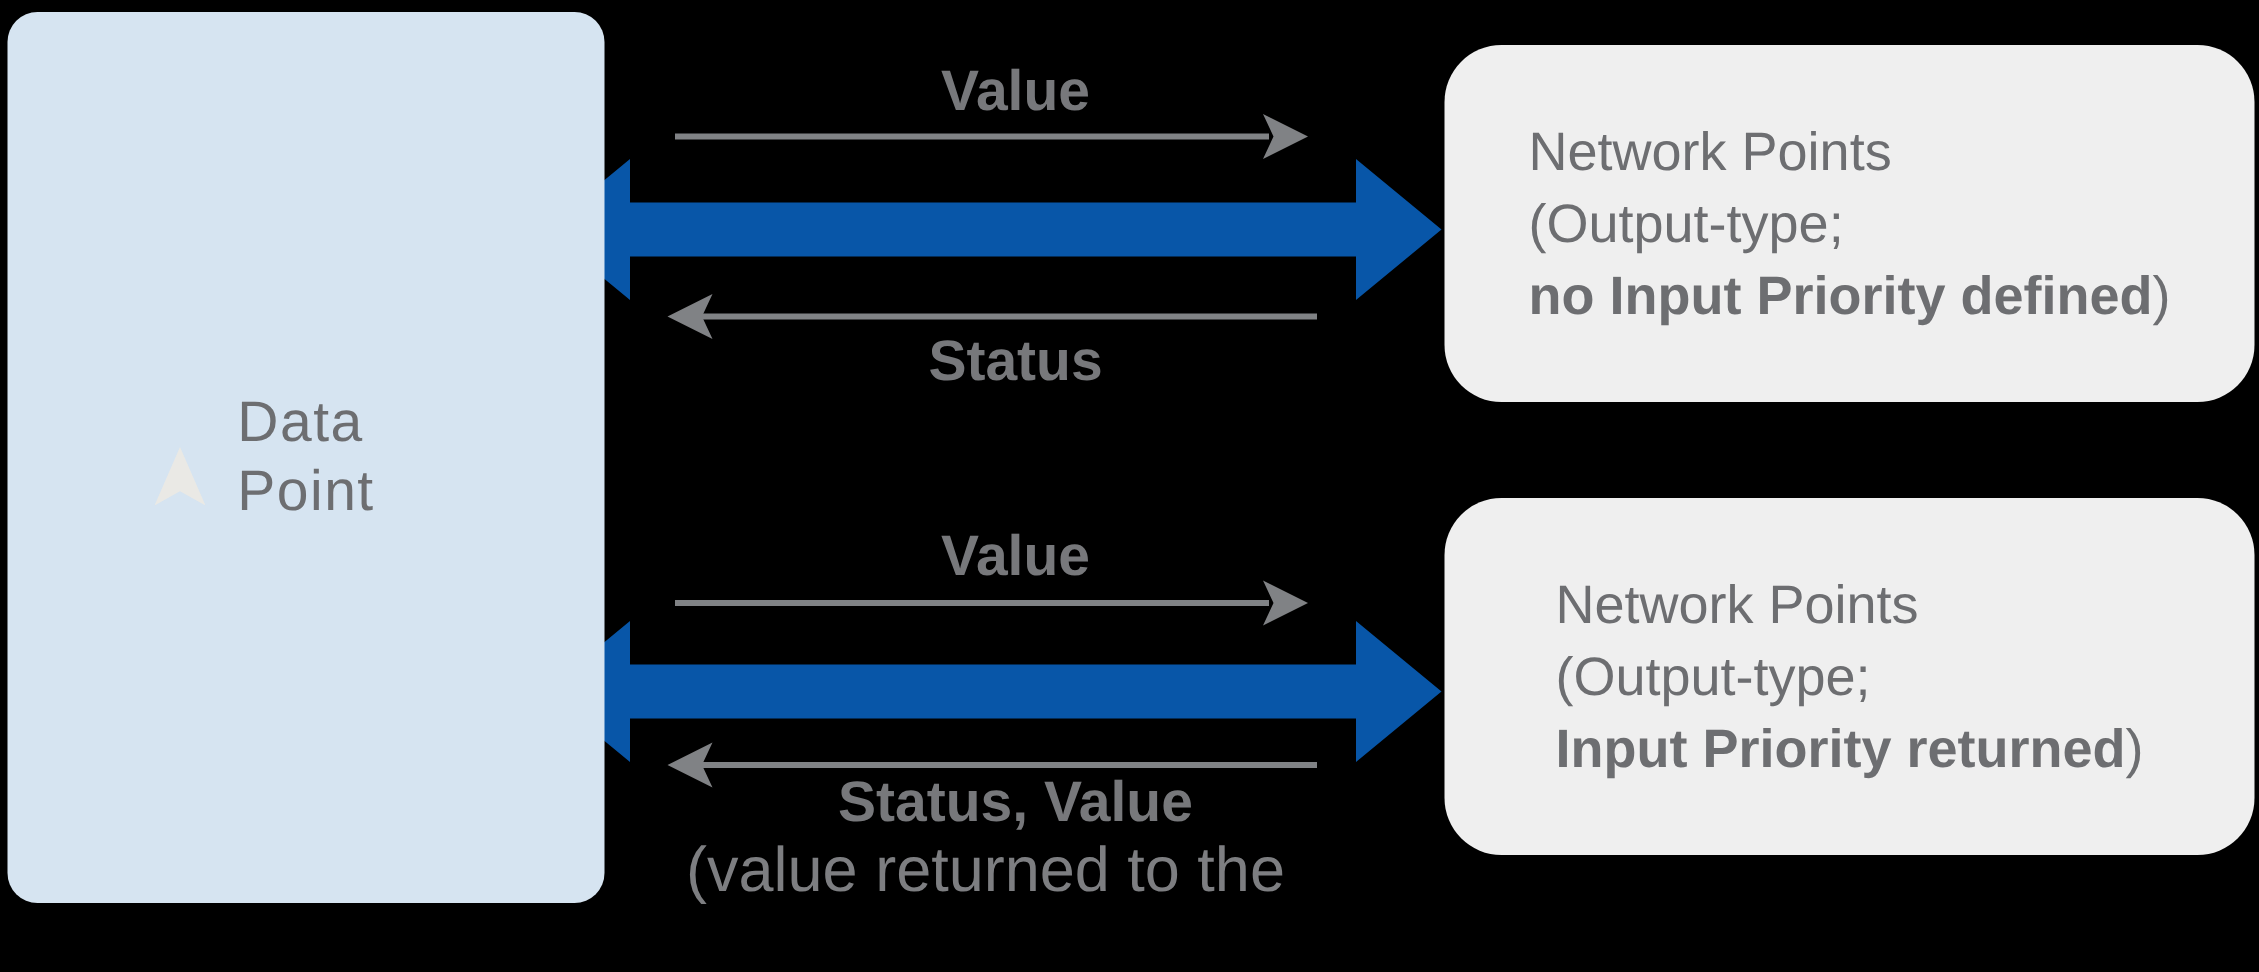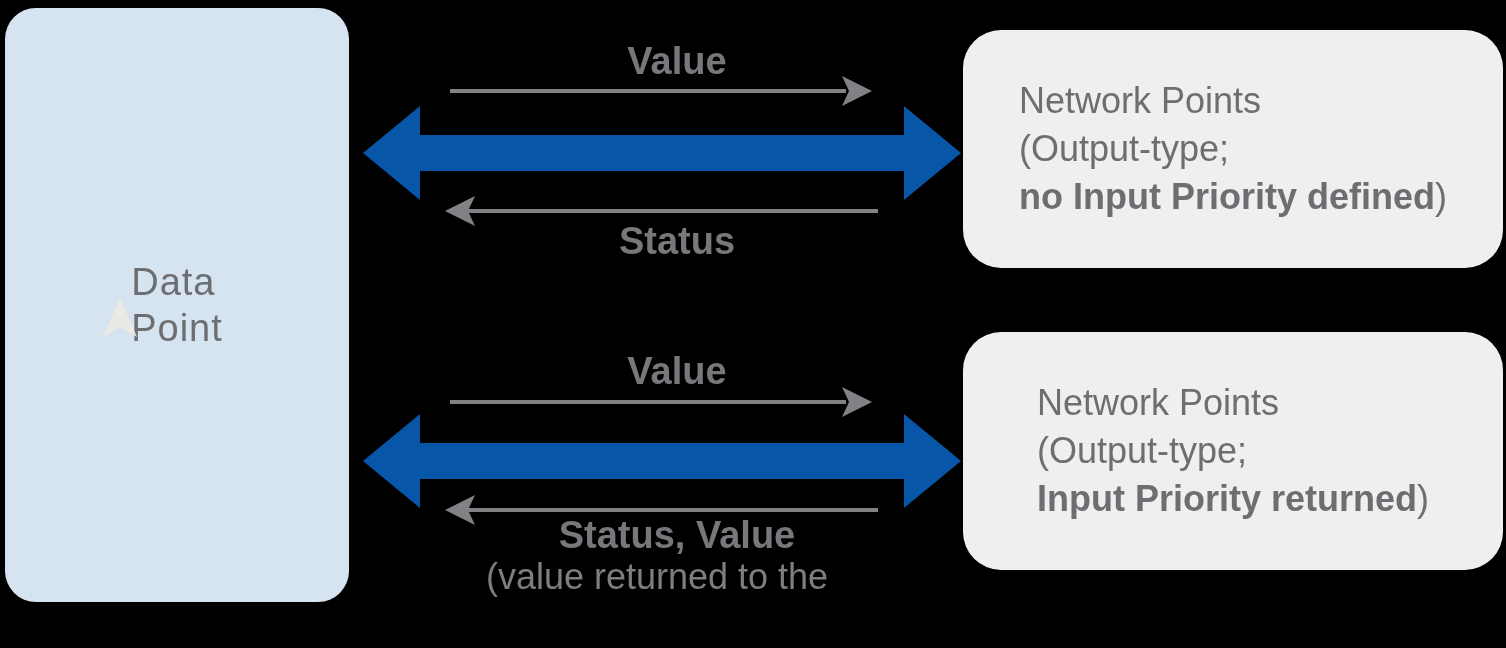--- a/index.html
+++ b/index.html
@@ -19,21 +19,21 @@
     font-family:"Liberation Sans","DejaVu Sans",sans-serif;
     width:1506px;height:648px;overflow:hidden;
   }
   .canvas{position:relative;width:1506px;height:648px;background:var(--background);}
   .arrows-layer{position:absolute;left:0;top:0;width:1506px;height:648px;}
   .blue-arrow{fill:var(--arrow-blue);}
   .thin-line{stroke:var(--arrow-gray);stroke-width:4;}
   .thin-head{fill:var(--arrow-gray);}
   .box{position:absolute;display:flex;align-items:center;justify-content:center;text-align:left;}
   .box-left{
-    left:5px;top:8px;width:344px;height:594px;border-radius:31px;
+    left:5px;top:8px;width:398px;height:594px;border-radius:20px;
     background:var(--left-box-fill);color:var(--text-gray);
     font-size:38px;line-height:1.22;letter-spacing:1px;
   }
   .box-gray{
     width:540px;height:238px;left:963px;border-radius:38px;
     background:var(--right-box-fill);color:var(--text-gray);
     font-size:36px;line-height:1.33;
   }
   .box-gray-top{top:30px;}
   .box-gray-bottom{top:332px;}
@@ -43,21 +43,21 @@
   .flow-label{
     position:absolute;left:457px;width:440px;text-align:center;
     color:var(--label-gray);font-weight:bold;font-size:38px;line-height:1.05;
   }
   .flow-label-value-top{top:42px;}
   .flow-label-status-top{top:222px;}
   .flow-label-value-bottom{top:352px;}
   .flow-label-status-value{top:516px;}
   .flow-note{
     position:absolute;left:417px;width:480px;text-align:center;
-    color:var(--note-gray);font-size:36px;line-height:1.05;
+    color:var(--note-gray);font-size:42px;line-height:1.05;
   }
   .flow-note-1{top:558px;}
   .flow-note-2{top:600px;}
 </style>
 </head>
 <body>
 
 <div class="canvas">
 
   <svg class="arrows-layer" viewBox="0 0 1506 648" aria-hidden="true">

